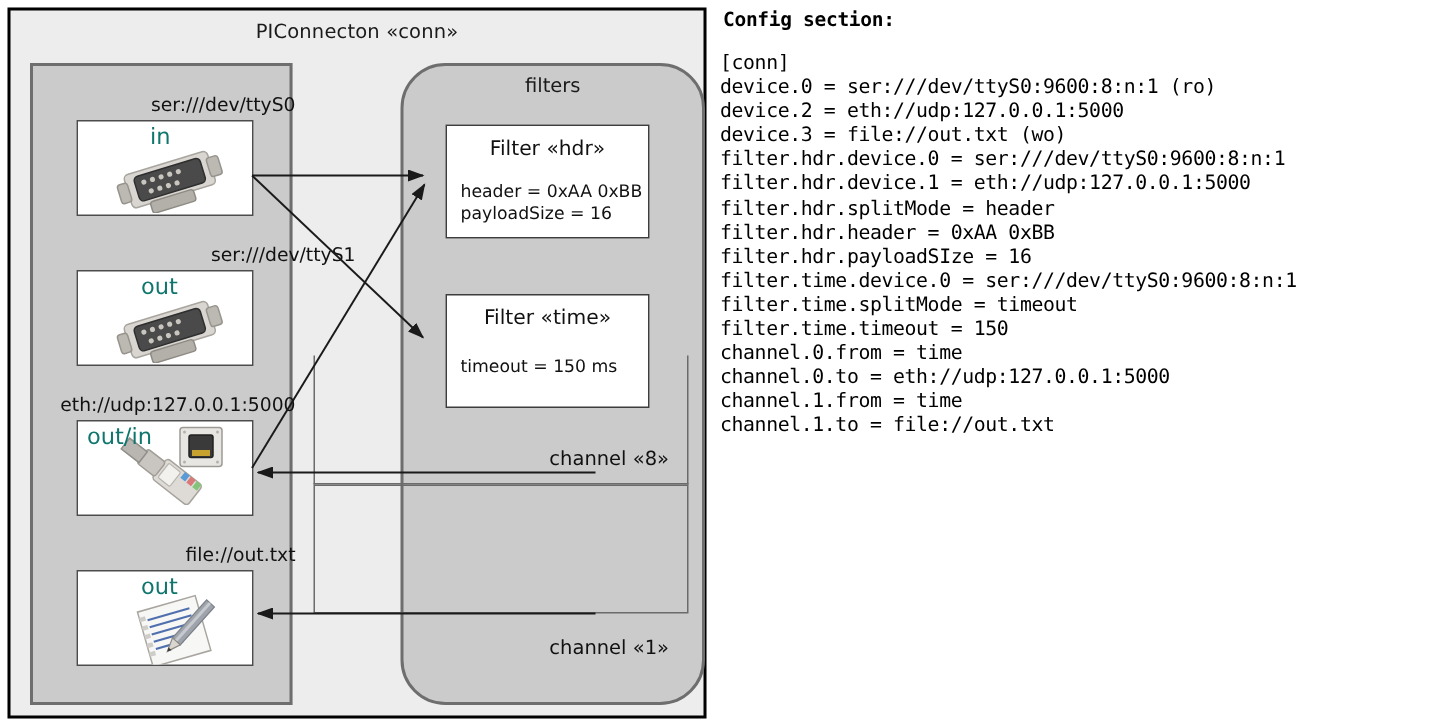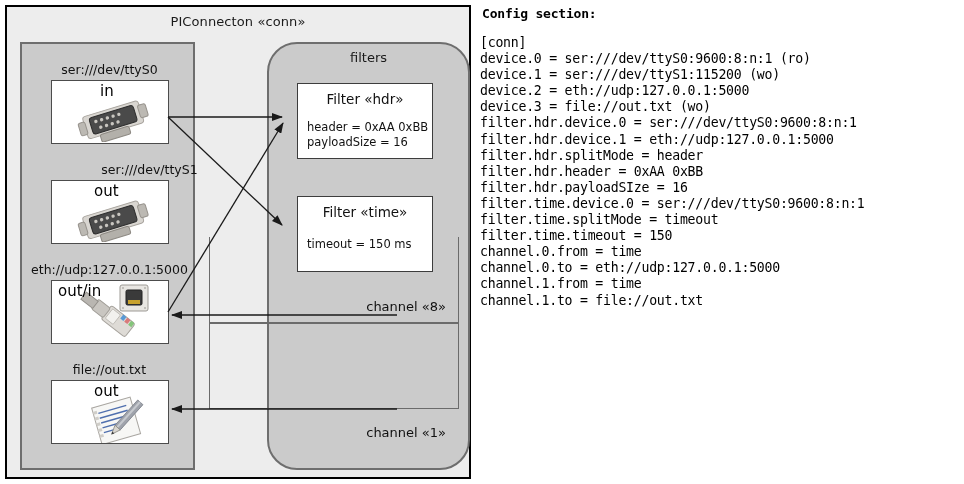--- a/index.html
+++ b/index.html
@@ -43,34 +43,34 @@
   .panel-devices { left: 13px; top: 35px; width: 175px; height: 428px; }
   .panel-filters { left: 260px; top: 35px; width: 203px; height: 428px; border-radius: 30px; }
   .panel-title {
     position: absolute; left: 0; top: 6px; width: 100%;
     text-align: center; font-size: 13px; color: #1a1a1a;
   }
 
   
   .node-label {
     position: absolute;
-    width: 100%; text-align: center;
+    width: 100%; text-align: right;
     font-size: 12.5px; color: #111;
     white-space: nowrap;
   }
   .node-box {
     position: absolute;
     background: #ffffff;
     border: 1.5px solid #4c4c4c;
     box-sizing: border-box;
     overflow: hidden;
   }
   .node-dir {
     position: absolute;
-    font-size: 15px; color: #000000;
+    font-size: 15px; color: #0f766e;
     z-index: 3;
     text-align: center;
   }
 
   
   .devgroup { position: absolute; left: 0; width: 175px; }
 
   
   .icon-wrap { position: absolute; }
 
@@ -311,21 +311,20 @@
       </g>
     </svg>
 
   </div>
 
   <div class="config">
     <div class="config-heading">Config section:</div>
     <div class="config-body">
         <div class="config-line">[conn]</div>
         <div class="config-line">device.0 = ser:///dev/ttyS0:9600:8:n:1 (ro)</div>
-        <div class="config-line">device.1 = ser:///dev/ttyS1:115200 (wo)</div>
         <div class="config-line">device.2 = eth://udp:127.0.0.1:5000</div>
         <div class="config-line">device.3 = file://out.txt (wo)</div>
         <div class="config-line">filter.hdr.device.0 = ser:///dev/ttyS0:9600:8:n:1</div>
         <div class="config-line">filter.hdr.device.1 = eth://udp:127.0.0.1:5000</div>
         <div class="config-line">filter.hdr.splitMode = header</div>
         <div class="config-line">filter.hdr.header = 0xAA 0xBB</div>
         <div class="config-line">filter.hdr.payloadSIze = 16</div>
         <div class="config-line">filter.time.device.0 = ser:///dev/ttyS0:9600:8:n:1</div>
         <div class="config-line">filter.time.splitMode = timeout</div>
         <div class="config-line">filter.time.timeout = 150</div>

